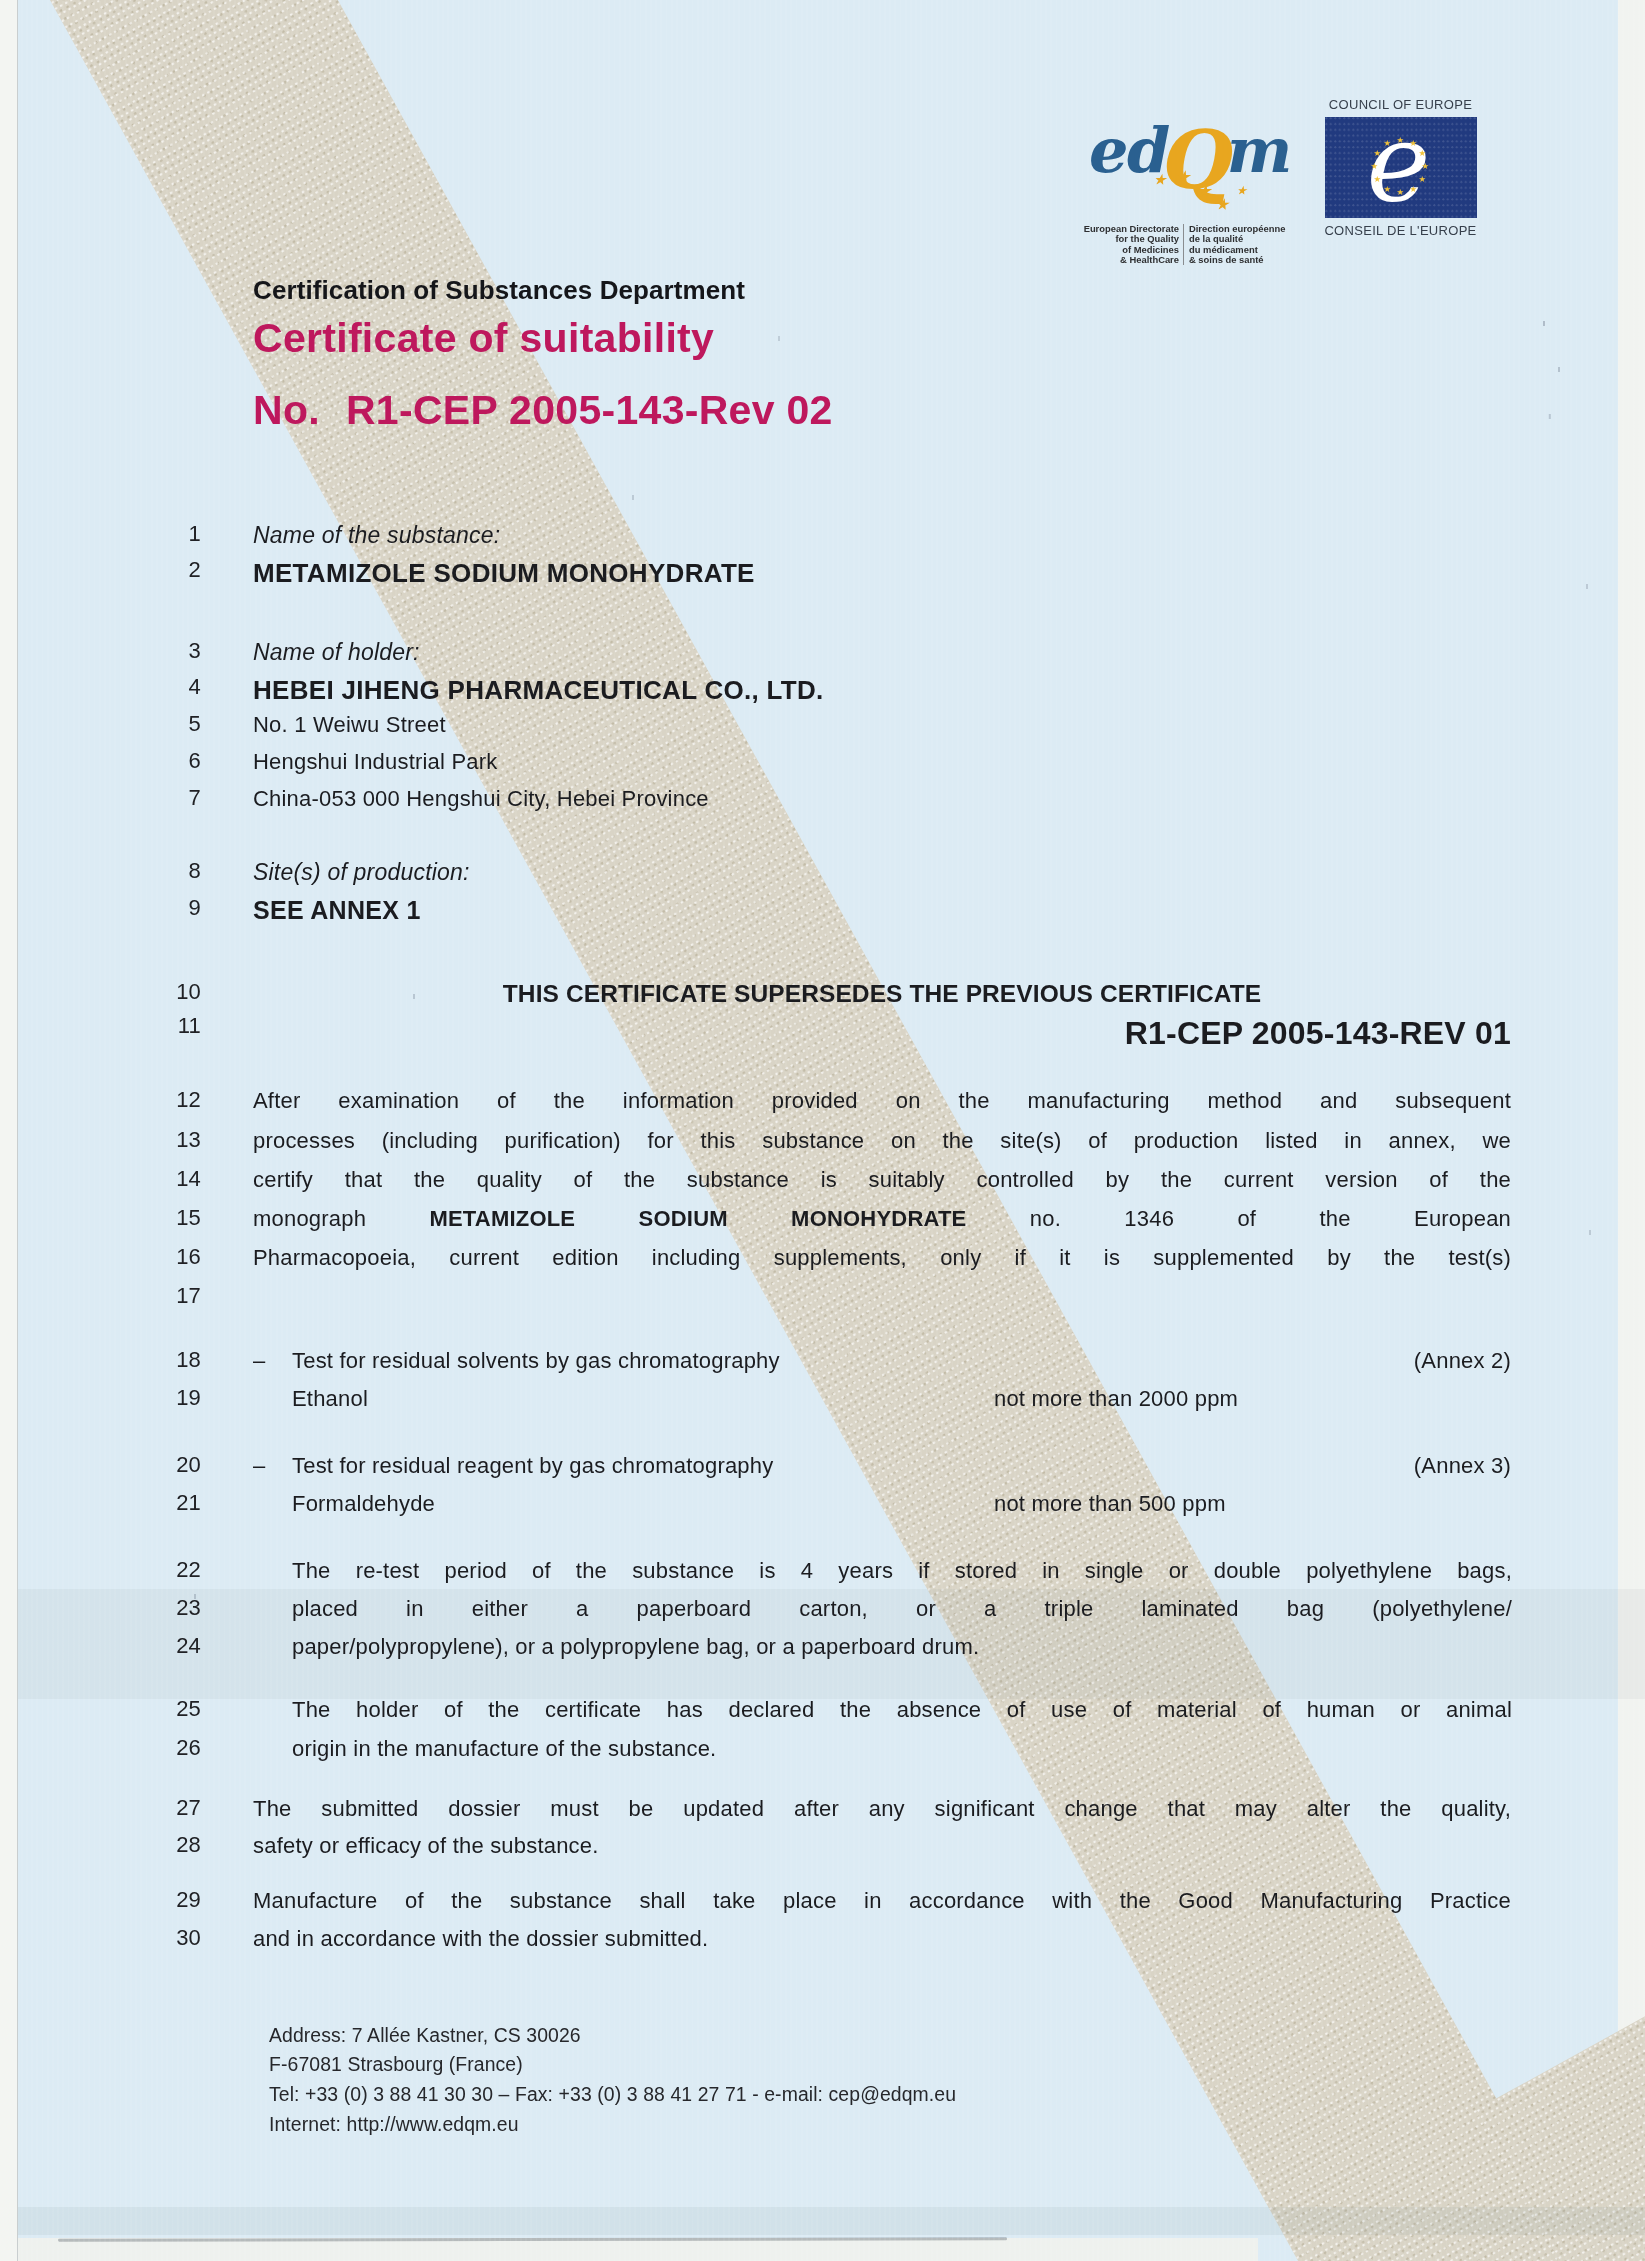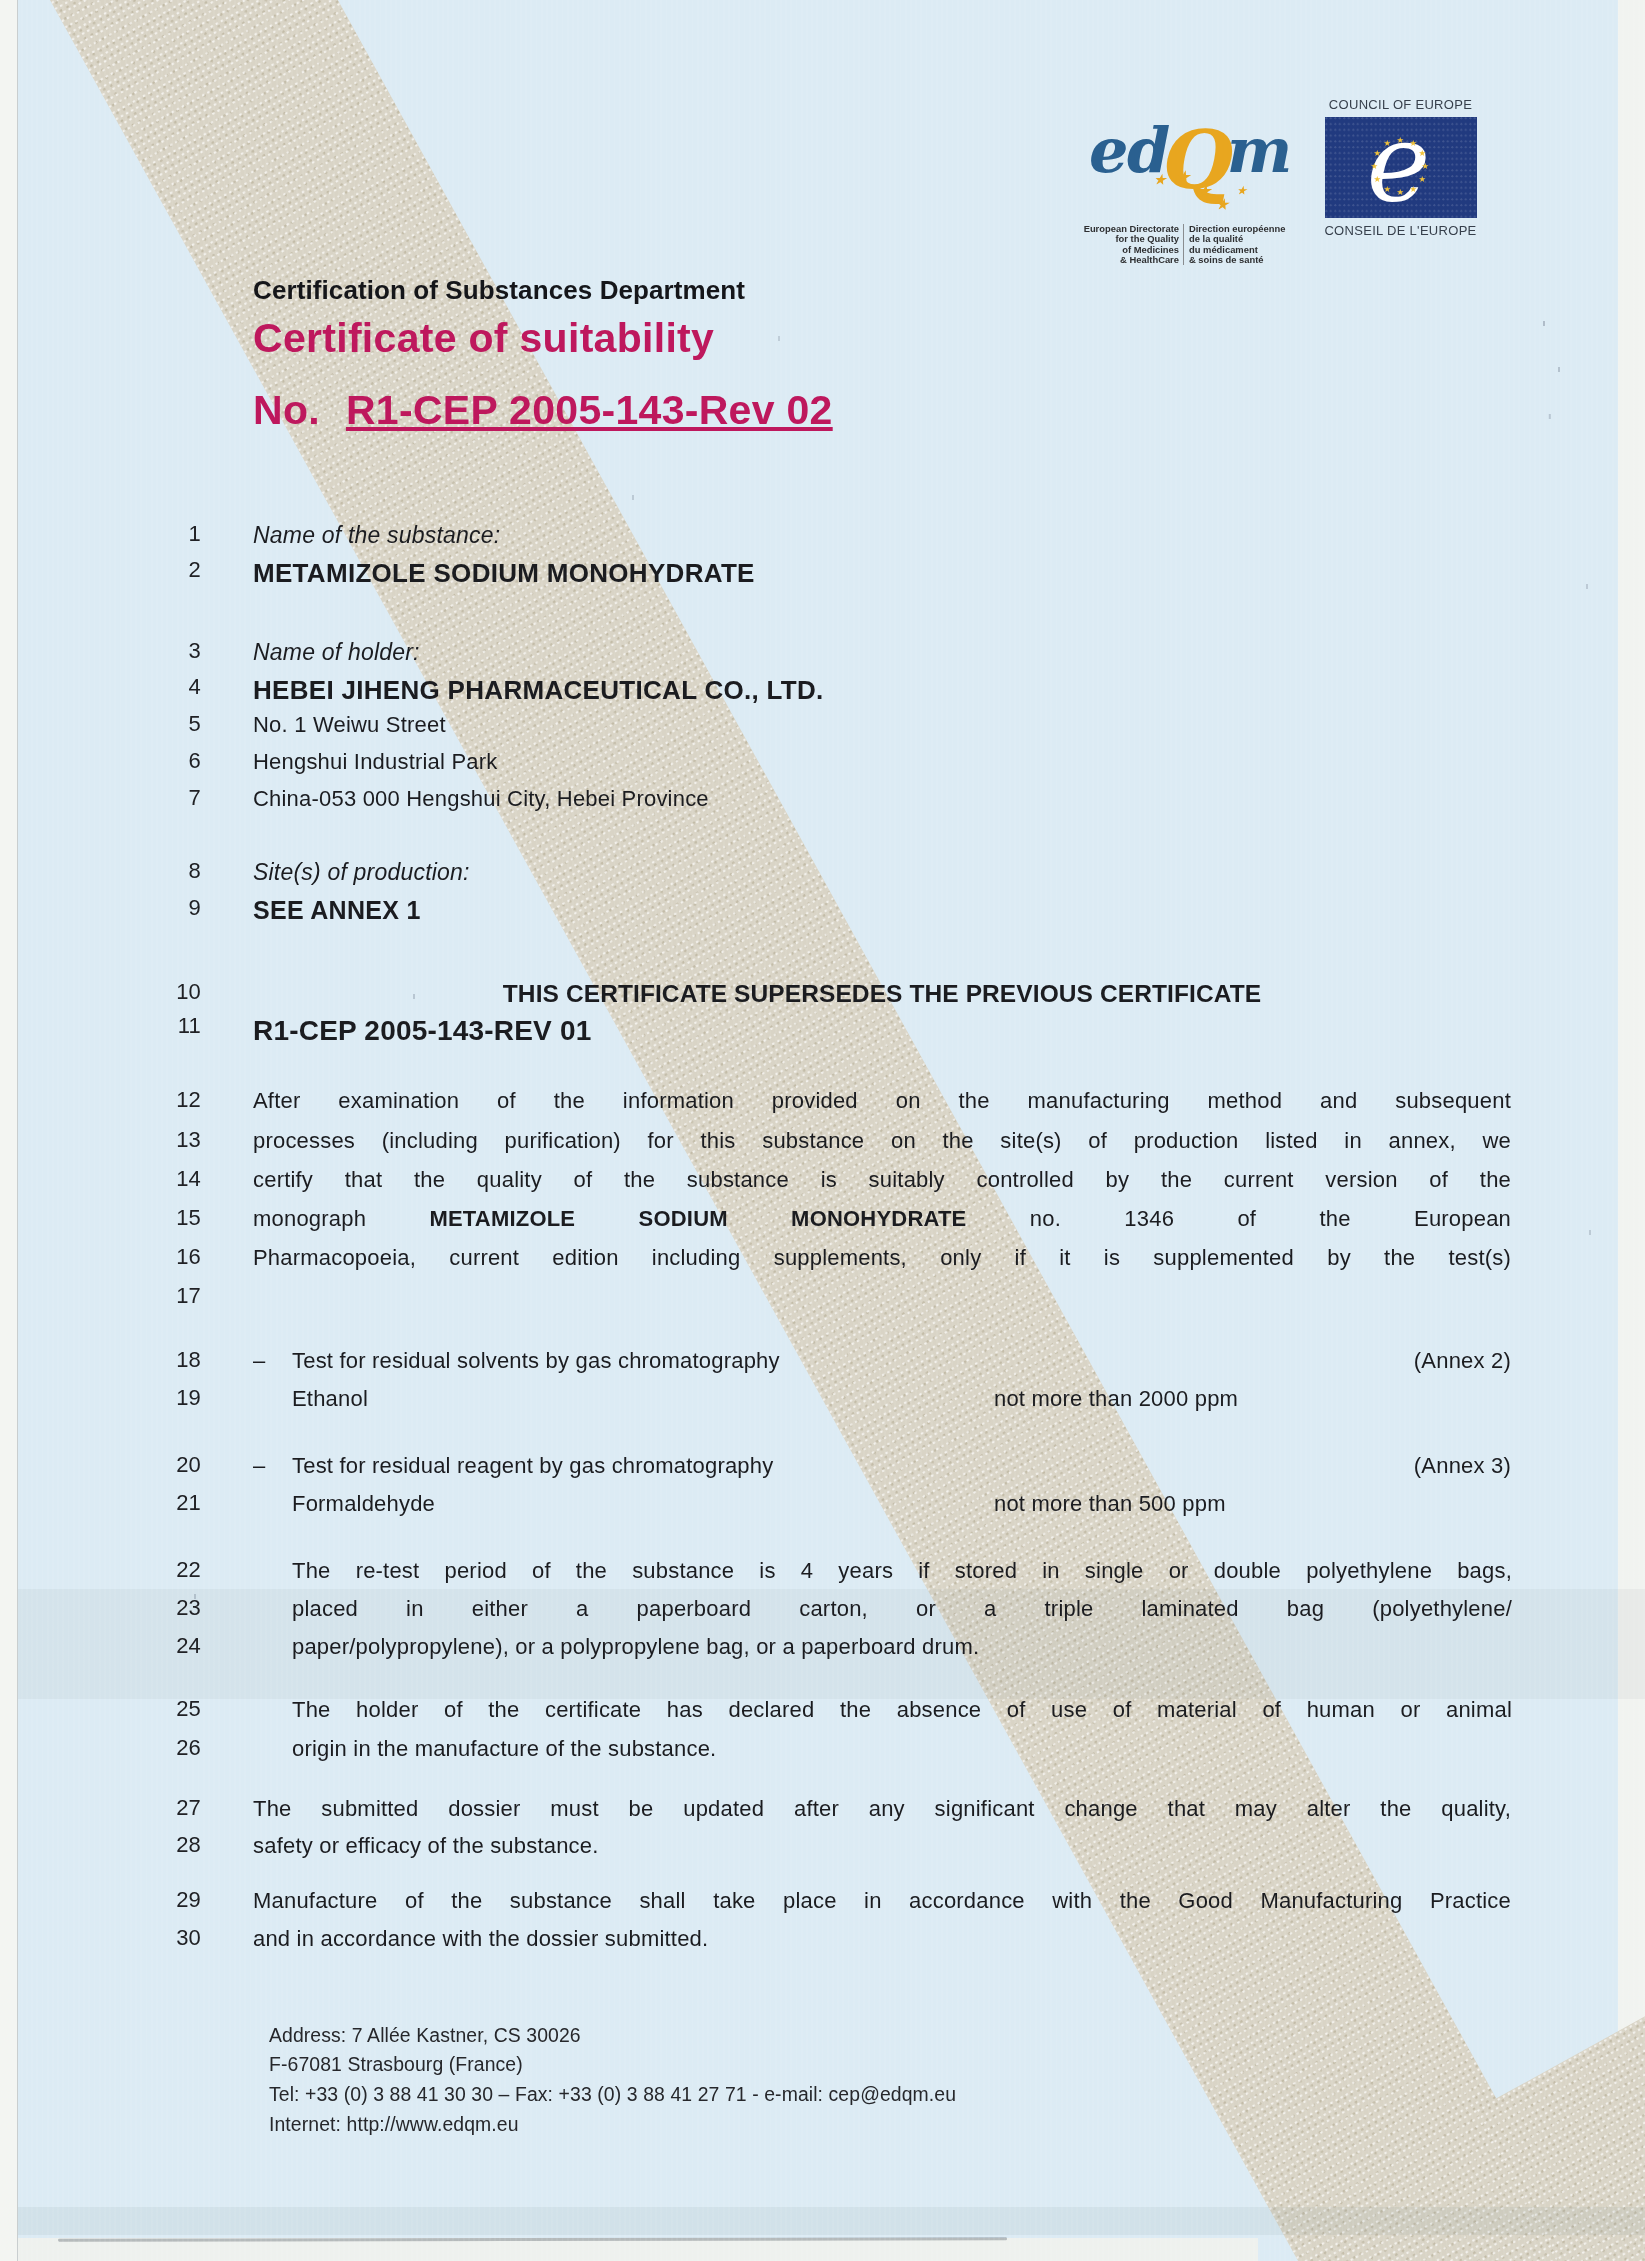--- a/index.html
+++ b/index.html
@@ -66,33 +66,33 @@
     background-size: 4.5px 5.8px; }
   .coe-e { position:absolute; left:50%; top:50%; transform:translate(-53%,-54%);
     font-family:"DejaVu Serif", serif; font-style:italic; font-size:108px; line-height:1; color:#ffffff; }
   .coe-star { position:absolute; font-size:8.4px; line-height:1; color:var(--star-gold, #f0c23a); }
 
   
   .title1, .title2 { position:absolute; z-index:3; left:253px; width:1258px; 
     font-weight:bold; color:#be185d; }
   .title1 { top:315px; font-size:41px; letter-spacing:0.3px; }
   .title2 { top:387px; font-size:41px; letter-spacing:0.3px; }
-  .title2 .no-val { margin-left:26px;text-decoration:underline; }
+  .title2 .no-val { margin-left:26px; }
 
   
   .row { position:absolute; z-index:3; left:0; width:1646px; height:36px; }
   .lnum { position:absolute; left:116px; width:85px; text-align:right;
     font-size:22px; letter-spacing:0.2px; color:#202125; }
   .ltxt { position:absolute; left:253px; width:1258px; font-size:22px; letter-spacing:0.2px; line-height:1.25; }
   .ltxt.i1 { left:292px; width:1220px; }
   .italic { font-style:italic; font-size:23px; }
   .b40 { font-weight:bold; font-size:26px; letter-spacing:0.3px; }
   .b39 { font-weight:bold; font-size:25px; letter-spacing:0.3px; }
   .c38 { font-weight:bold; font-size:24.5px; text-align:center; letter-spacing:0.1px; }
-  .c44 { font-weight:bold; font-size:28px; text-align:left; letter-spacing:0.2px; }
+  .c44 { font-weight:bold; font-size:32px; text-align:right; letter-spacing:0.2px; }
   .just { text-align:justify; text-align-last:justify; }
   .split { display:flex; justify-content:space-between; }
   .dash { display:inline-block; width:39px; }
   .rel { position:relative; }
   .val { position:absolute; left:702px; top:0; white-space:nowrap; }
 
   
   .foot { position:absolute; z-index:3; left:269px; width:1258px; text-align:left;
     font-size:19.4px; letter-spacing:0.1px; color:#26272b; }
 </style>

